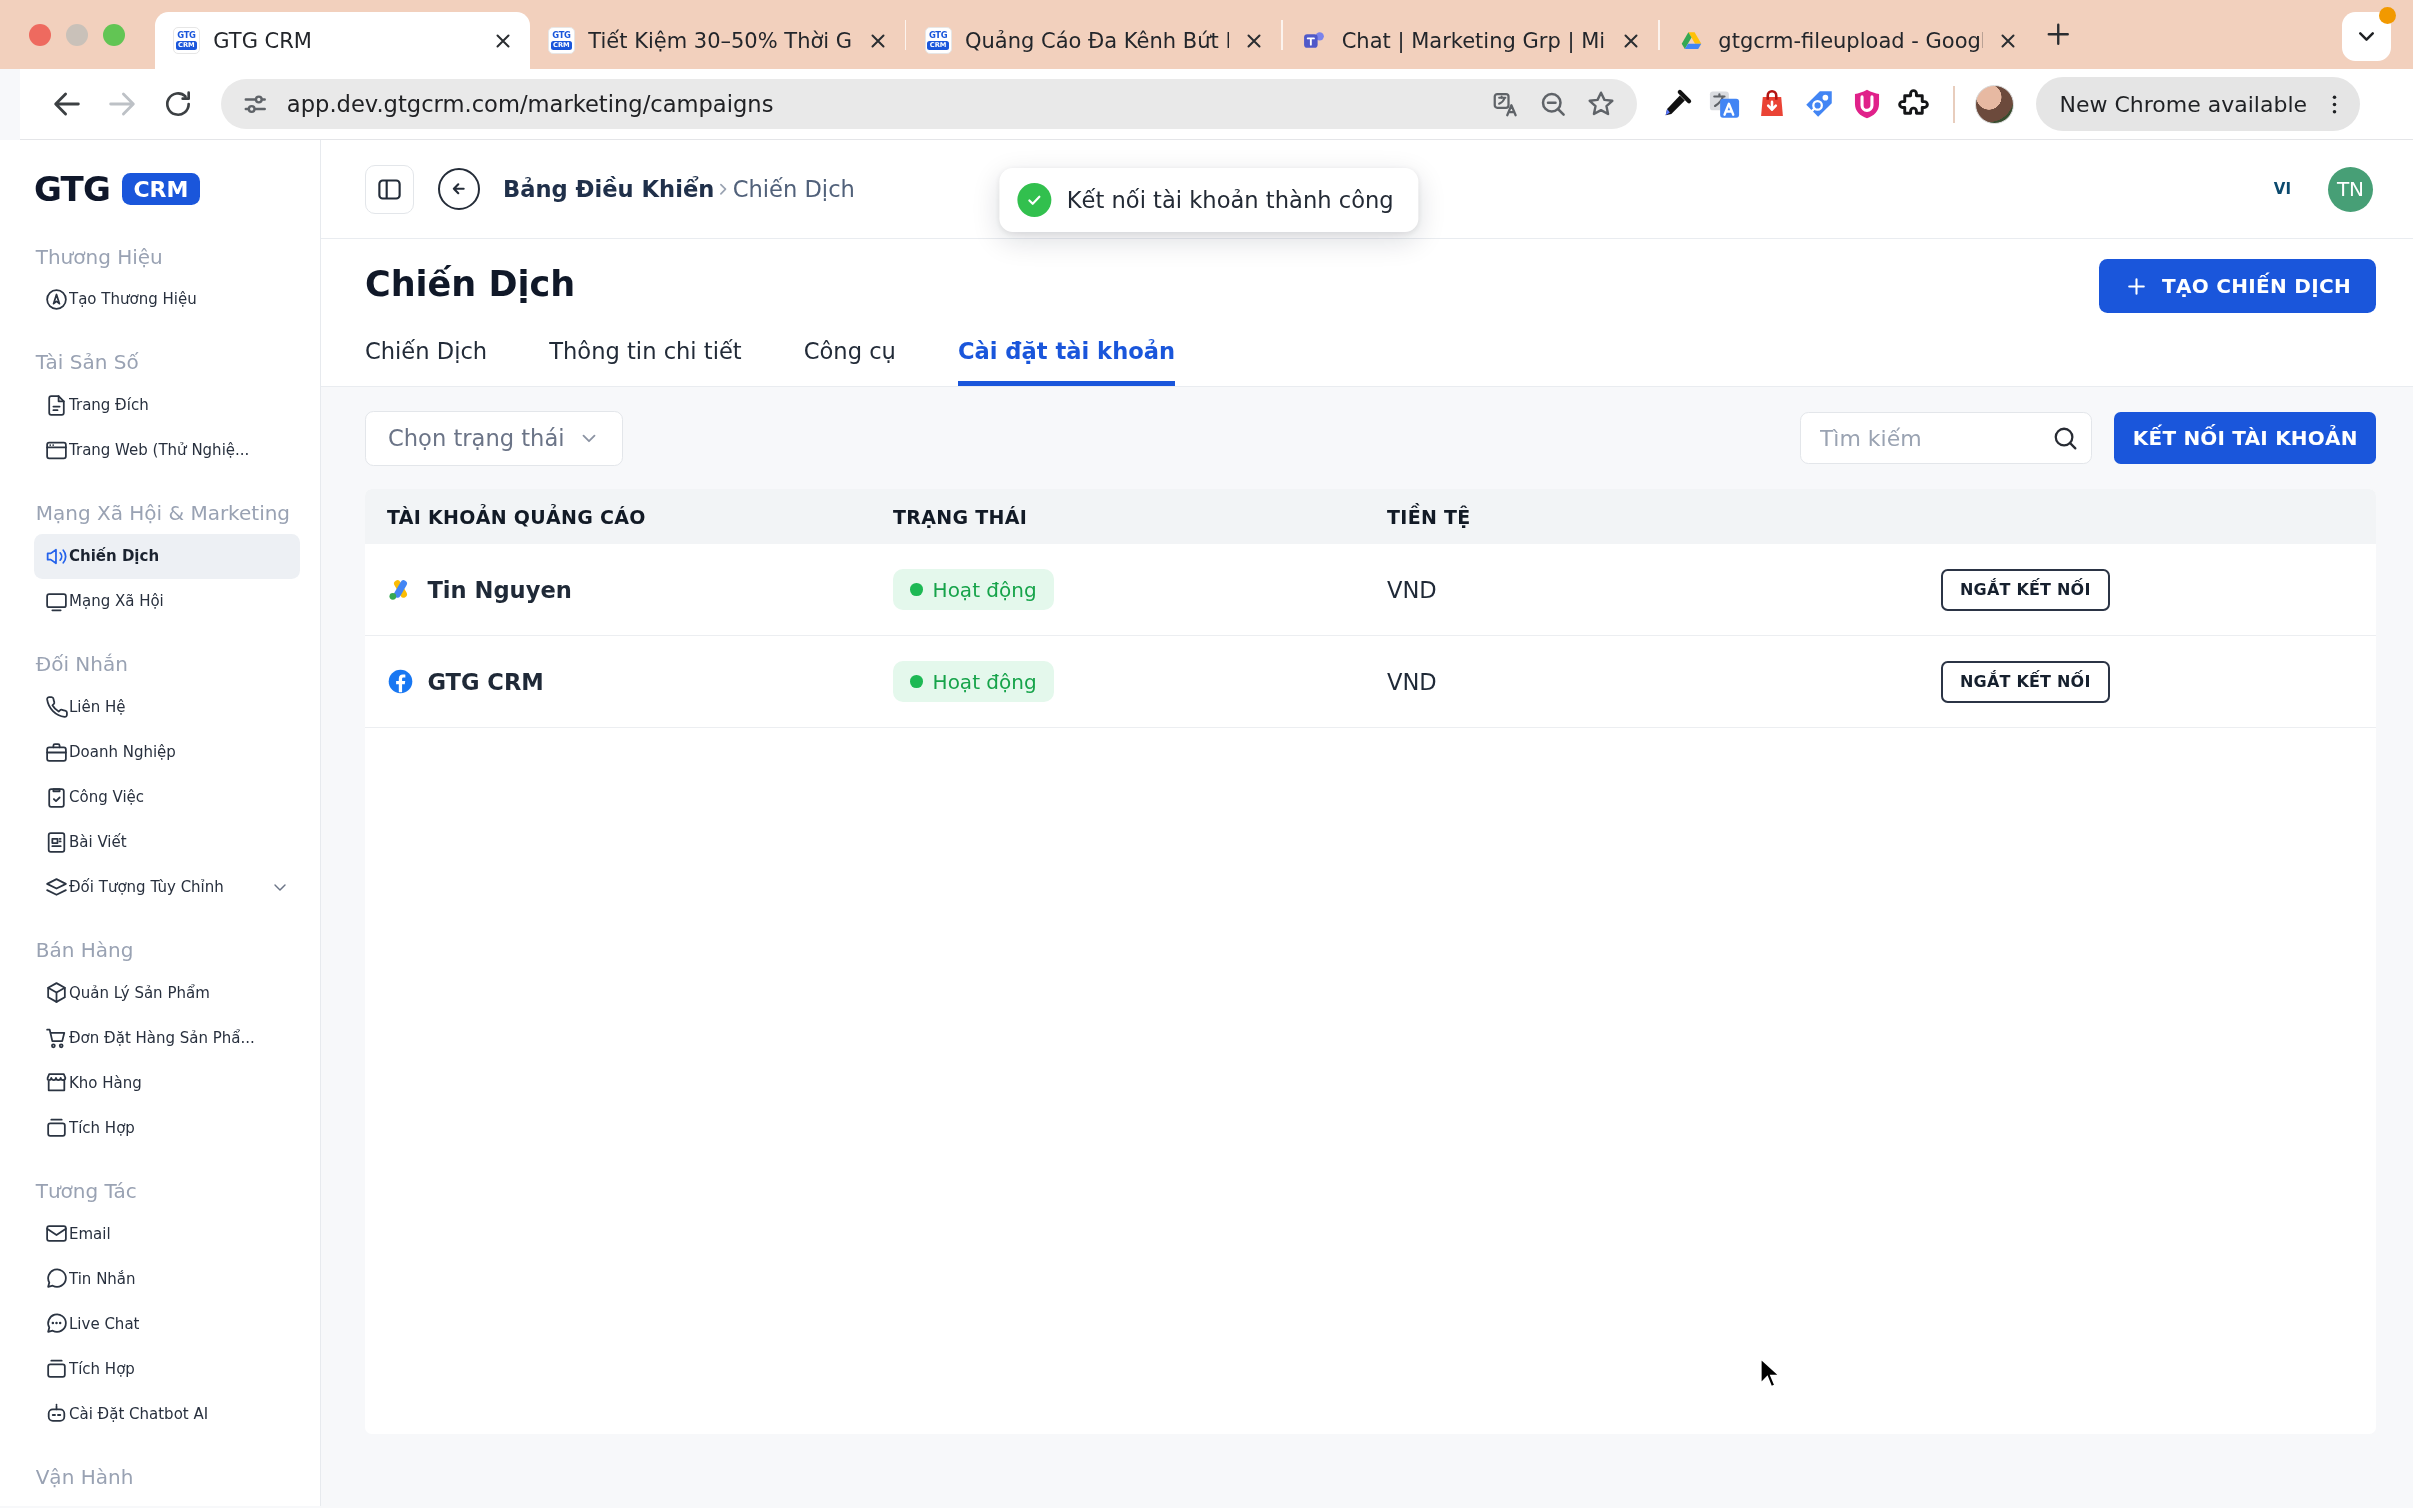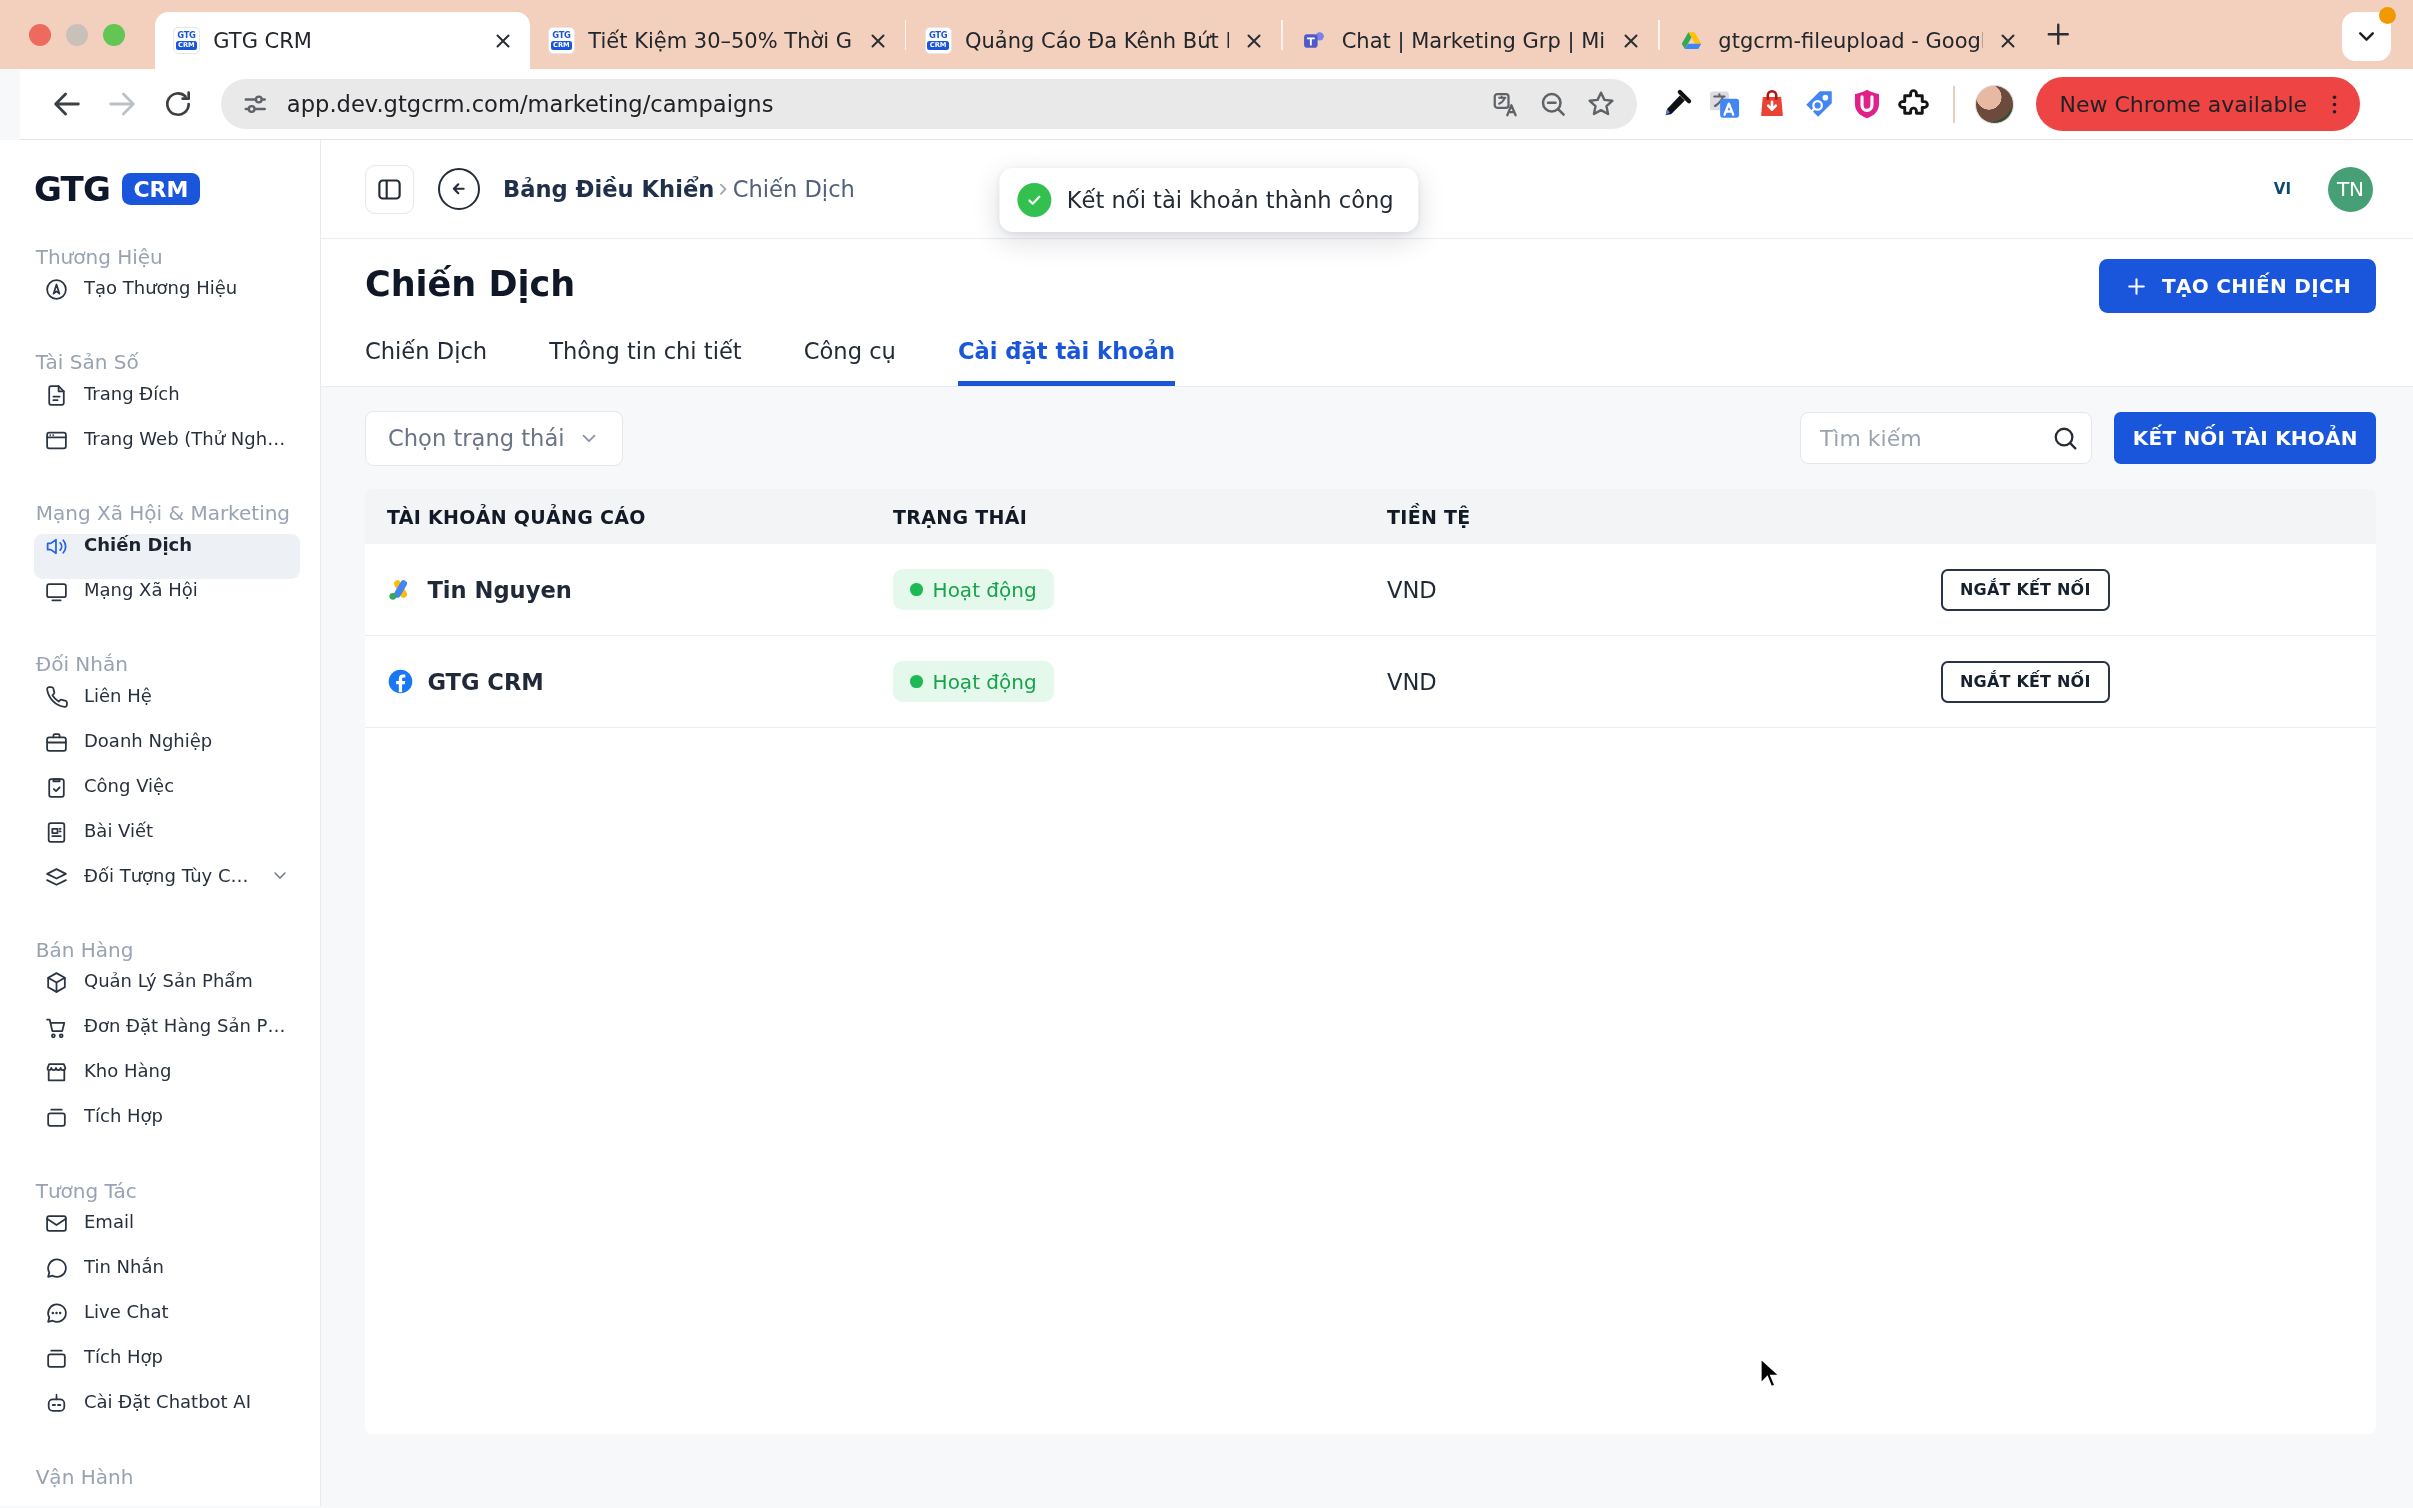--- a/index.html
+++ b/index.html
@@ -31,34 +31,34 @@
   .toolbar { height:71px; background:#fff; display:flex; align-items:center; padding:0 23.5px;
     border-bottom:0.8px solid #e4e5e8; gap:8.4px;margin-left:20px; }
   .navbtn { width:47px; height:47px; display:flex; align-items:center; justify-content:center; border-radius:50%; }
   .urlpill { height:50px; flex:1; max-width:1416px; background:#e9e9e9; border-radius:25px;
     display:flex; align-items:center; gap:17px; padding:0 20px; margin:0 11.7px; }
   .urlpill .url { flex:1; font-size:22.6px; color:#202124; white-space:nowrap; overflow:hidden; }
   .ext { width:39px; height:39px; display:flex; align-items:center; justify-content:center; }
   .tbsep { width:1.7px; height:37px; background:#e8cdbd; margin:0 11.7px; }
   .avatarimg { width:39px; height:39px; border-radius:50%;
     background:radial-gradient(circle at 35% 30%, #e7b9a2 0 35%, #6c4a3c 36% 70%, #384d2f 71%); border:0.8px solid #d8d8d8;}
-  .updatepill { height:54px; background:#ef4444; border-radius:27px; display:flex; align-items:center;
+  .updatepill { height:54px; background:#e5e5e5; border-radius:27px; display:flex; align-items:center;
     gap:15px; padding:0 13.4px 0 23.5px; margin-left:13.4px; font-size:22px; color:#1f2124; white-space:nowrap; }
 
   
   .app { display:flex; height:1366px; background:#f7f8fa; }
   .sidebar { width:321px; background:#fff; border-right:1.7px solid #e7eaee; padding:22px 20px 0 34px;
     overflow:hidden; flex:none; }
   .logo { display:flex; align-items:center; gap:11.7px; height:54px; margin-bottom:11.7px; }
   .logo .gtg { font-size:34px; font-weight:800; letter-spacing:-0.8px; color:#0f172a; }
   .logo .crm { background:#1a56db; color:#fff; font-weight:bold; font-size:22px; border-radius:8.4px;
     padding:3.4px 11.7px; }
   .sec-label { font-size:20px; color:#99a2b3; margin:28.5px 0 8.4px 1.7px; white-space:nowrap; }
-  .sitem { display:flex; gap:15px; height:45px; padding:0 10px; border-radius:8.4px;
-    font-size:18px; color:#28303e; white-space:nowrap; overflow:hidden; }
+  .sitem { display:flex; align-items:center; height:45px; padding:0 10px; border-radius:8.4px;
+    font-size:15px; color:#28303e; white-space:nowrap; overflow:hidden; }
   .sitem .lbl { overflow:hidden; text-overflow:ellipsis; flex:1; }
   .sitem.active { background:#edf0f4; font-weight:bold; color:#1b2330; }
   .sitem svg { flex:none; }
   .sic { width:25px; height:25px; stroke:#2b3442; stroke-width:1.7; fill:none;
     stroke-linecap:round; stroke-linejoin:round; }
   .sitem.active .sic { stroke:#2563eb; }
 
   .main { flex:1; display:flex; flex-direction:column; background:#f7f8fa; min-width:0; }
   .main-header { height:99px; background:#fff; border-bottom:1.7px solid #e9ecf0; display:flex;
     align-items:center; padding:0 40px 0 44px; gap:23.5px; flex:none; }

